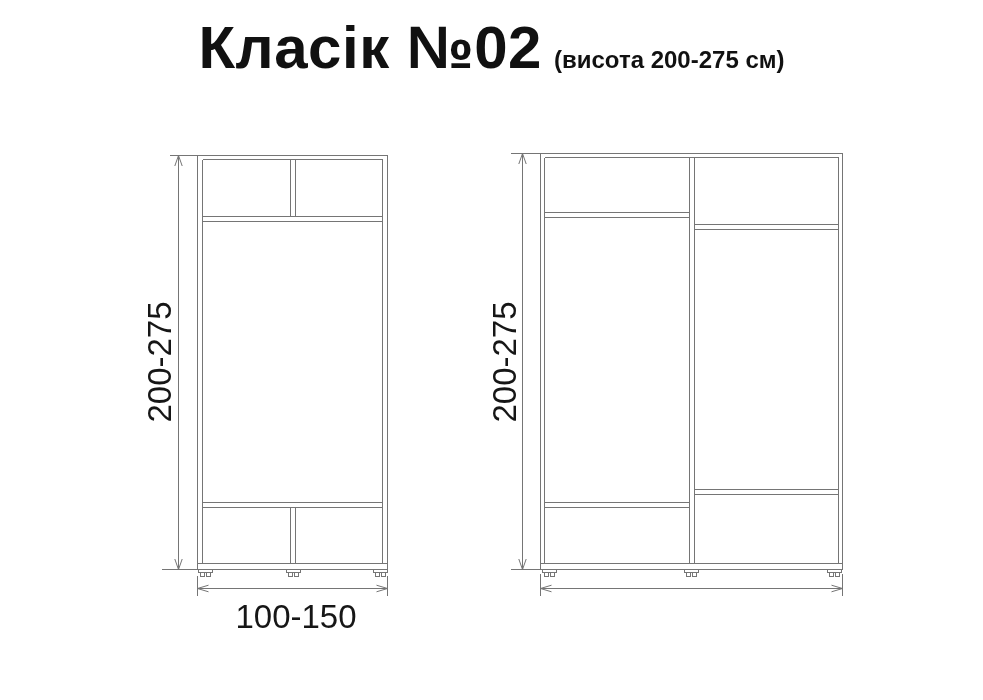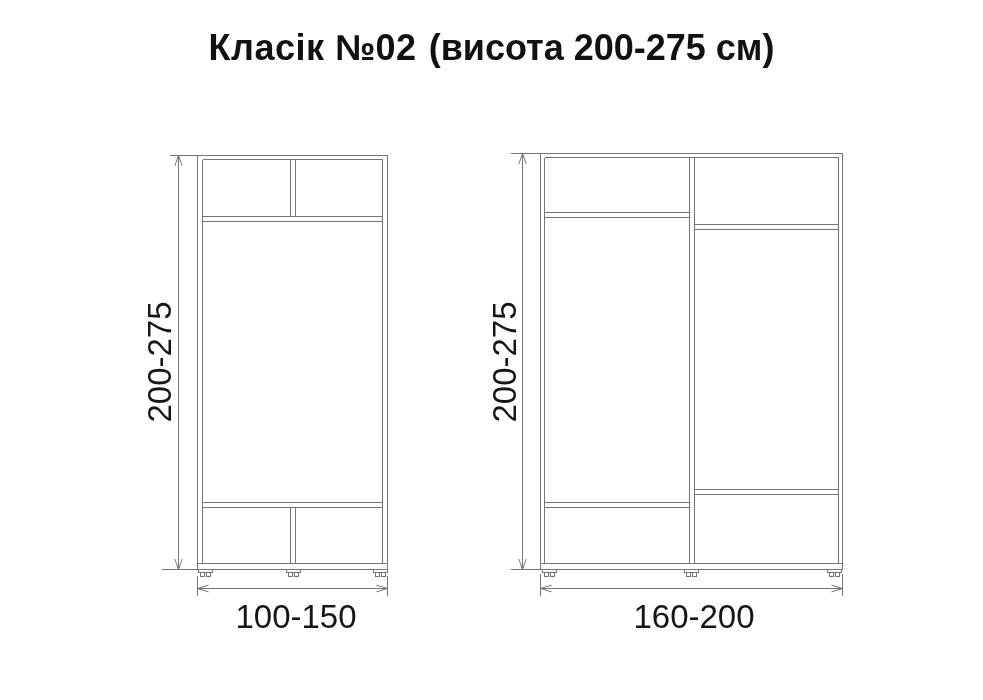--- a/index.html
+++ b/index.html
@@ -4,22 +4,22 @@
 <style>
   html,body { margin:0; padding:0; background:#ffffff; }
   .canvas {
     position:relative; width:983px; height:700px; background:#ffffff;
     font-family:"Liberation Sans","DejaVu Sans",sans-serif; overflow:hidden;
   }
   .title {
     position:absolute; top:20px; left:0; width:983px; text-align:center;
     color:#111111; font-weight:700; white-space:nowrap;
   }
-  .title .main { font-size:36px; line-height:56px; letter-spacing:0.5px; }
-  .title .sub  { font-size:36px; line-height:56px; margin-left:12px; }
+  .title .main { font-size:60px; line-height:56px; letter-spacing:0.5px; }
+  .title .sub  { font-size:24px; line-height:56px; margin-left:12px; }
   .diagram-svg { position:absolute; left:0; top:0; }
   .dim-label {
     position:absolute; font-size:33px; font-weight:400; color:#161616;
     white-space:nowrap; transform:translate(-50%,-50%);
   }
   .dim-label.vertical { transform:translate(-50%,-50%) rotate(-90deg); }
 </style>
 </head>
 <body>
 
@@ -144,15 +144,14 @@
         </g>
         <path d="M540.5 588.5 L551.5 585.2 M540.5 588.5 L551.5 591.8"></path>
         <path d="M842.5 588.5 L831.5 585.2 M842.5 588.5 L831.5 591.8"></path>
       </g>
     </g>
   </svg>
 
   <div class="dim-label vertical" style="left:160px; top:362px;">200-275</div>
   <div class="dim-label vertical" style="left:505px; top:362px;">200-275</div>
   <div class="dim-label" style="left:296px; top:617px;">100-150</div>
-  <div class="dim-label" style="left:694px; top:617px;">160-200</div>
 
 </div>
 
 </body></html>

